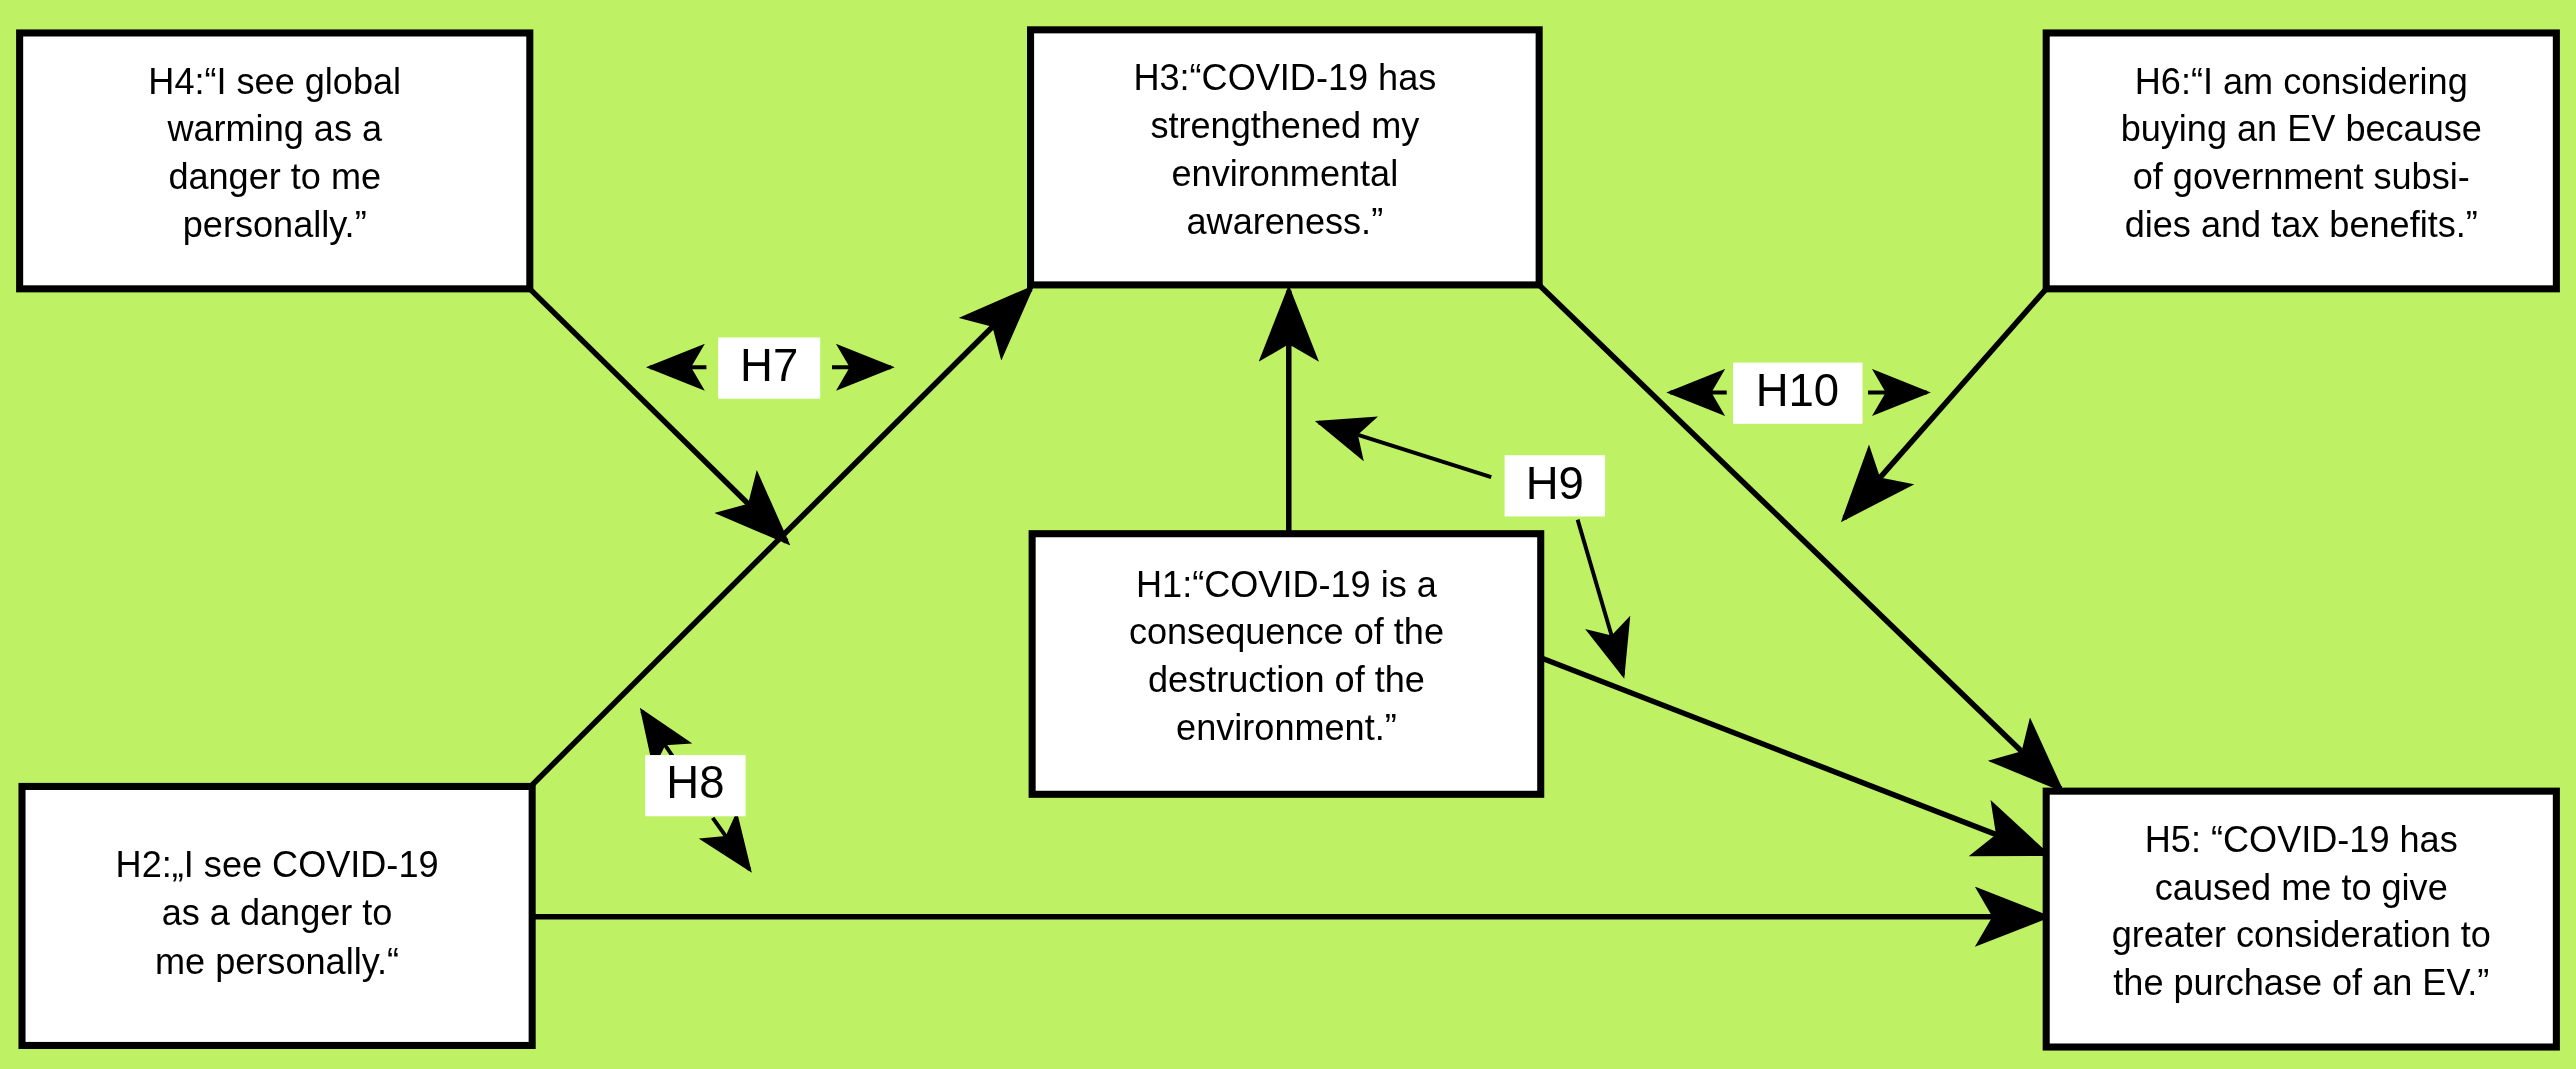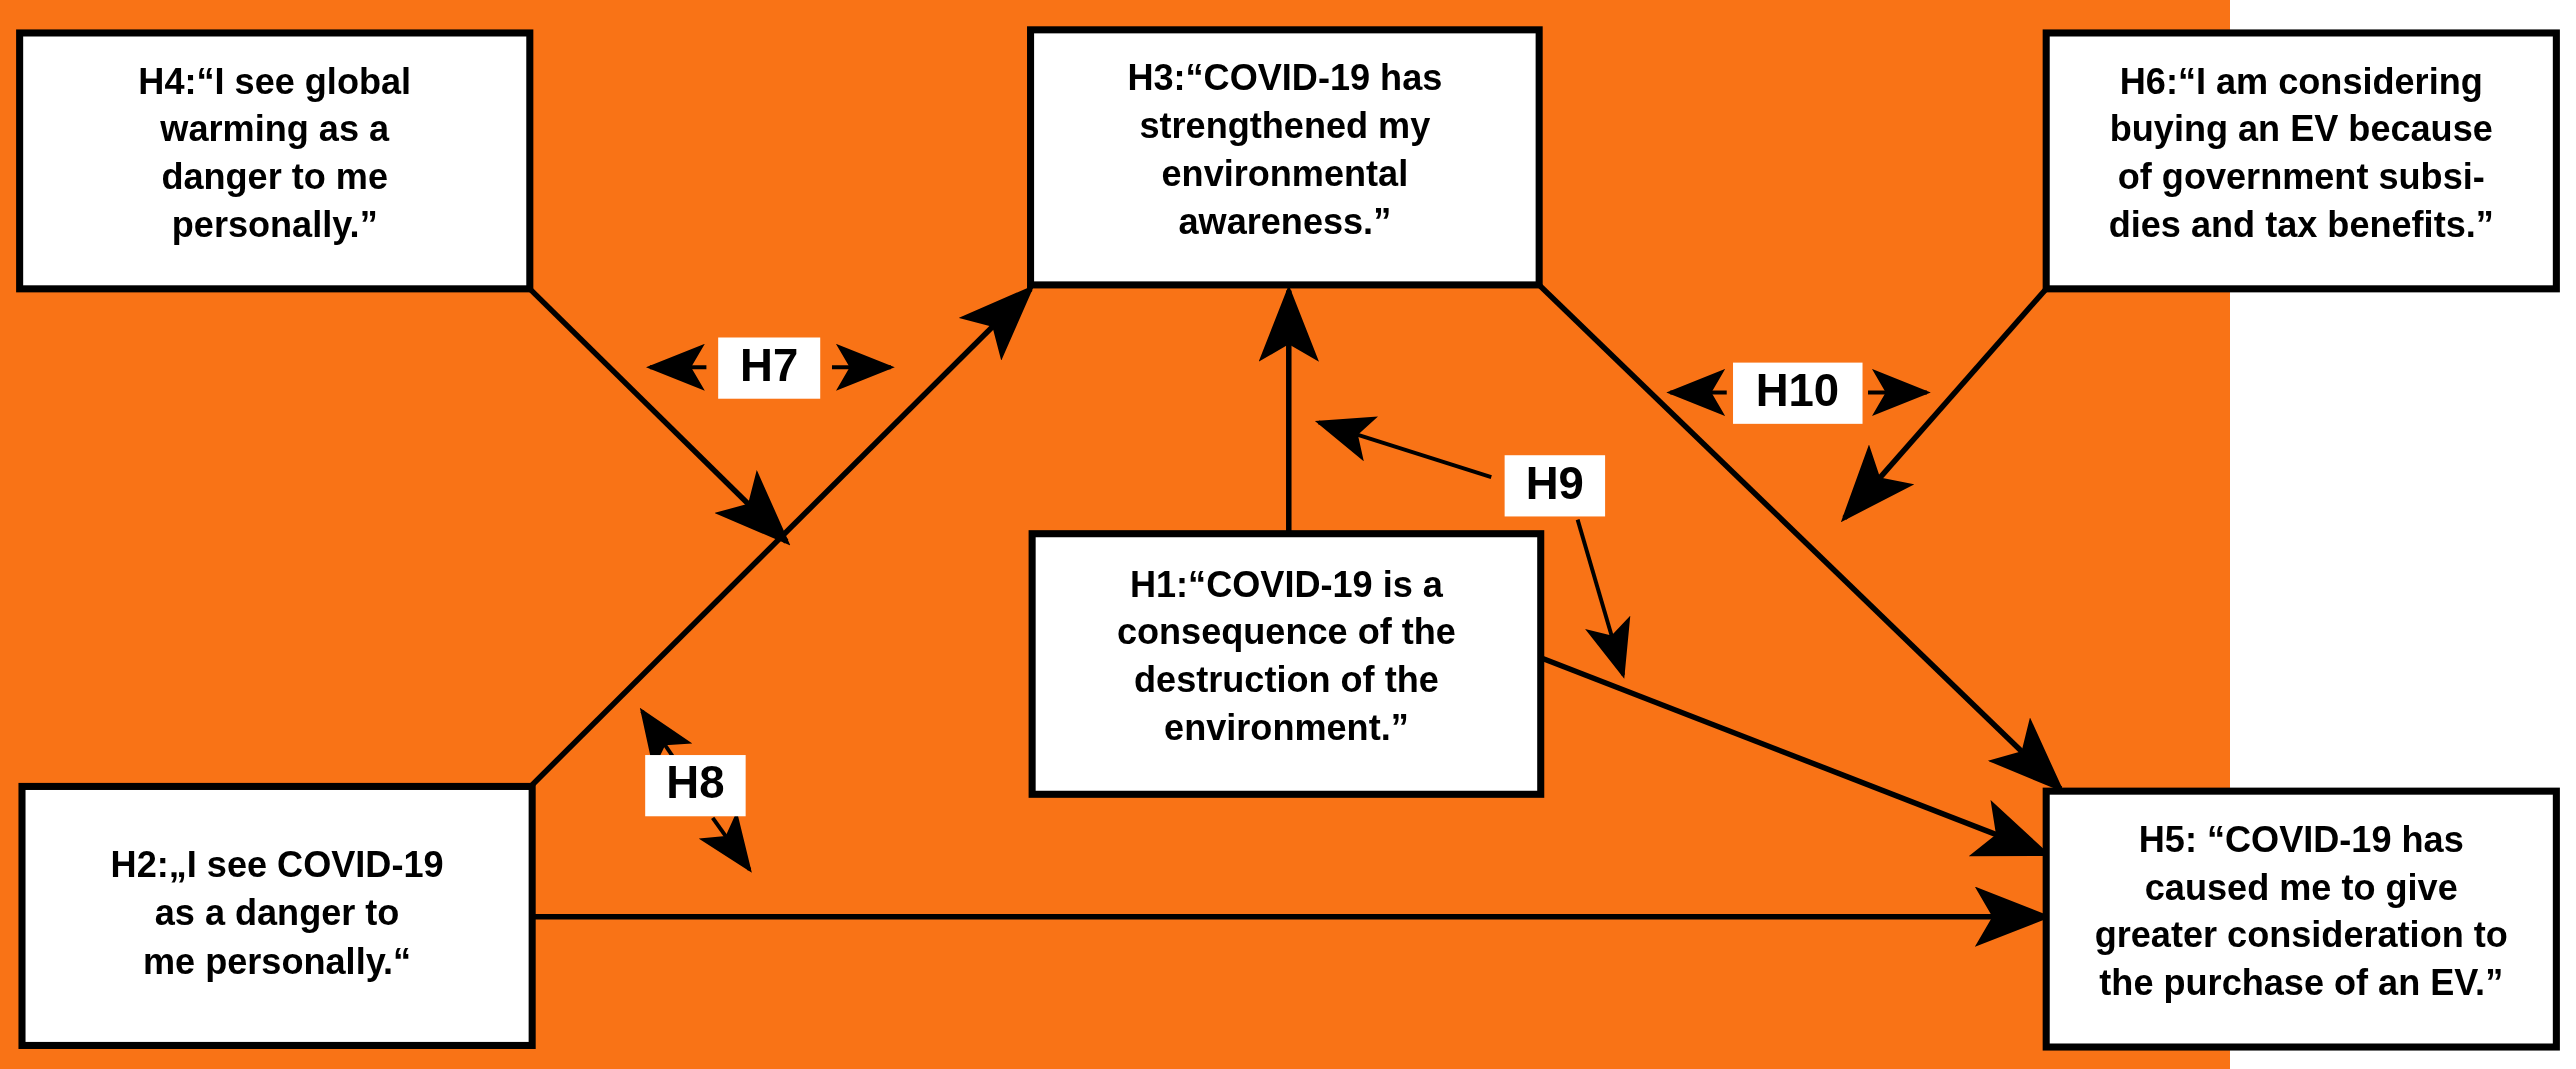--- a/index.html
+++ b/index.html
@@ -2,25 +2,24 @@
 <html style="font-size:12.6px"><head>
 <meta charset="utf-8">
 <style>
   html, body {
     margin: 0;
     padding: 0;
     background: #ffffff;
   }
   #diagram-root {
     position: relative;
-    width: 2230px;
+    width: 2576px;
     height: 1069px;
-    background: #f97316;
+    background: #bef264;
     font-family: "Liberation Sans", sans-serif;
-    font-weight: bold;
   }
   svg.diagram-canvas {
     display: block;
     width: 2576px;
     height: 1069px;
   }
   .node-rect {
     fill: #ffffff;
     stroke: #000000;
     stroke-width: 9;

